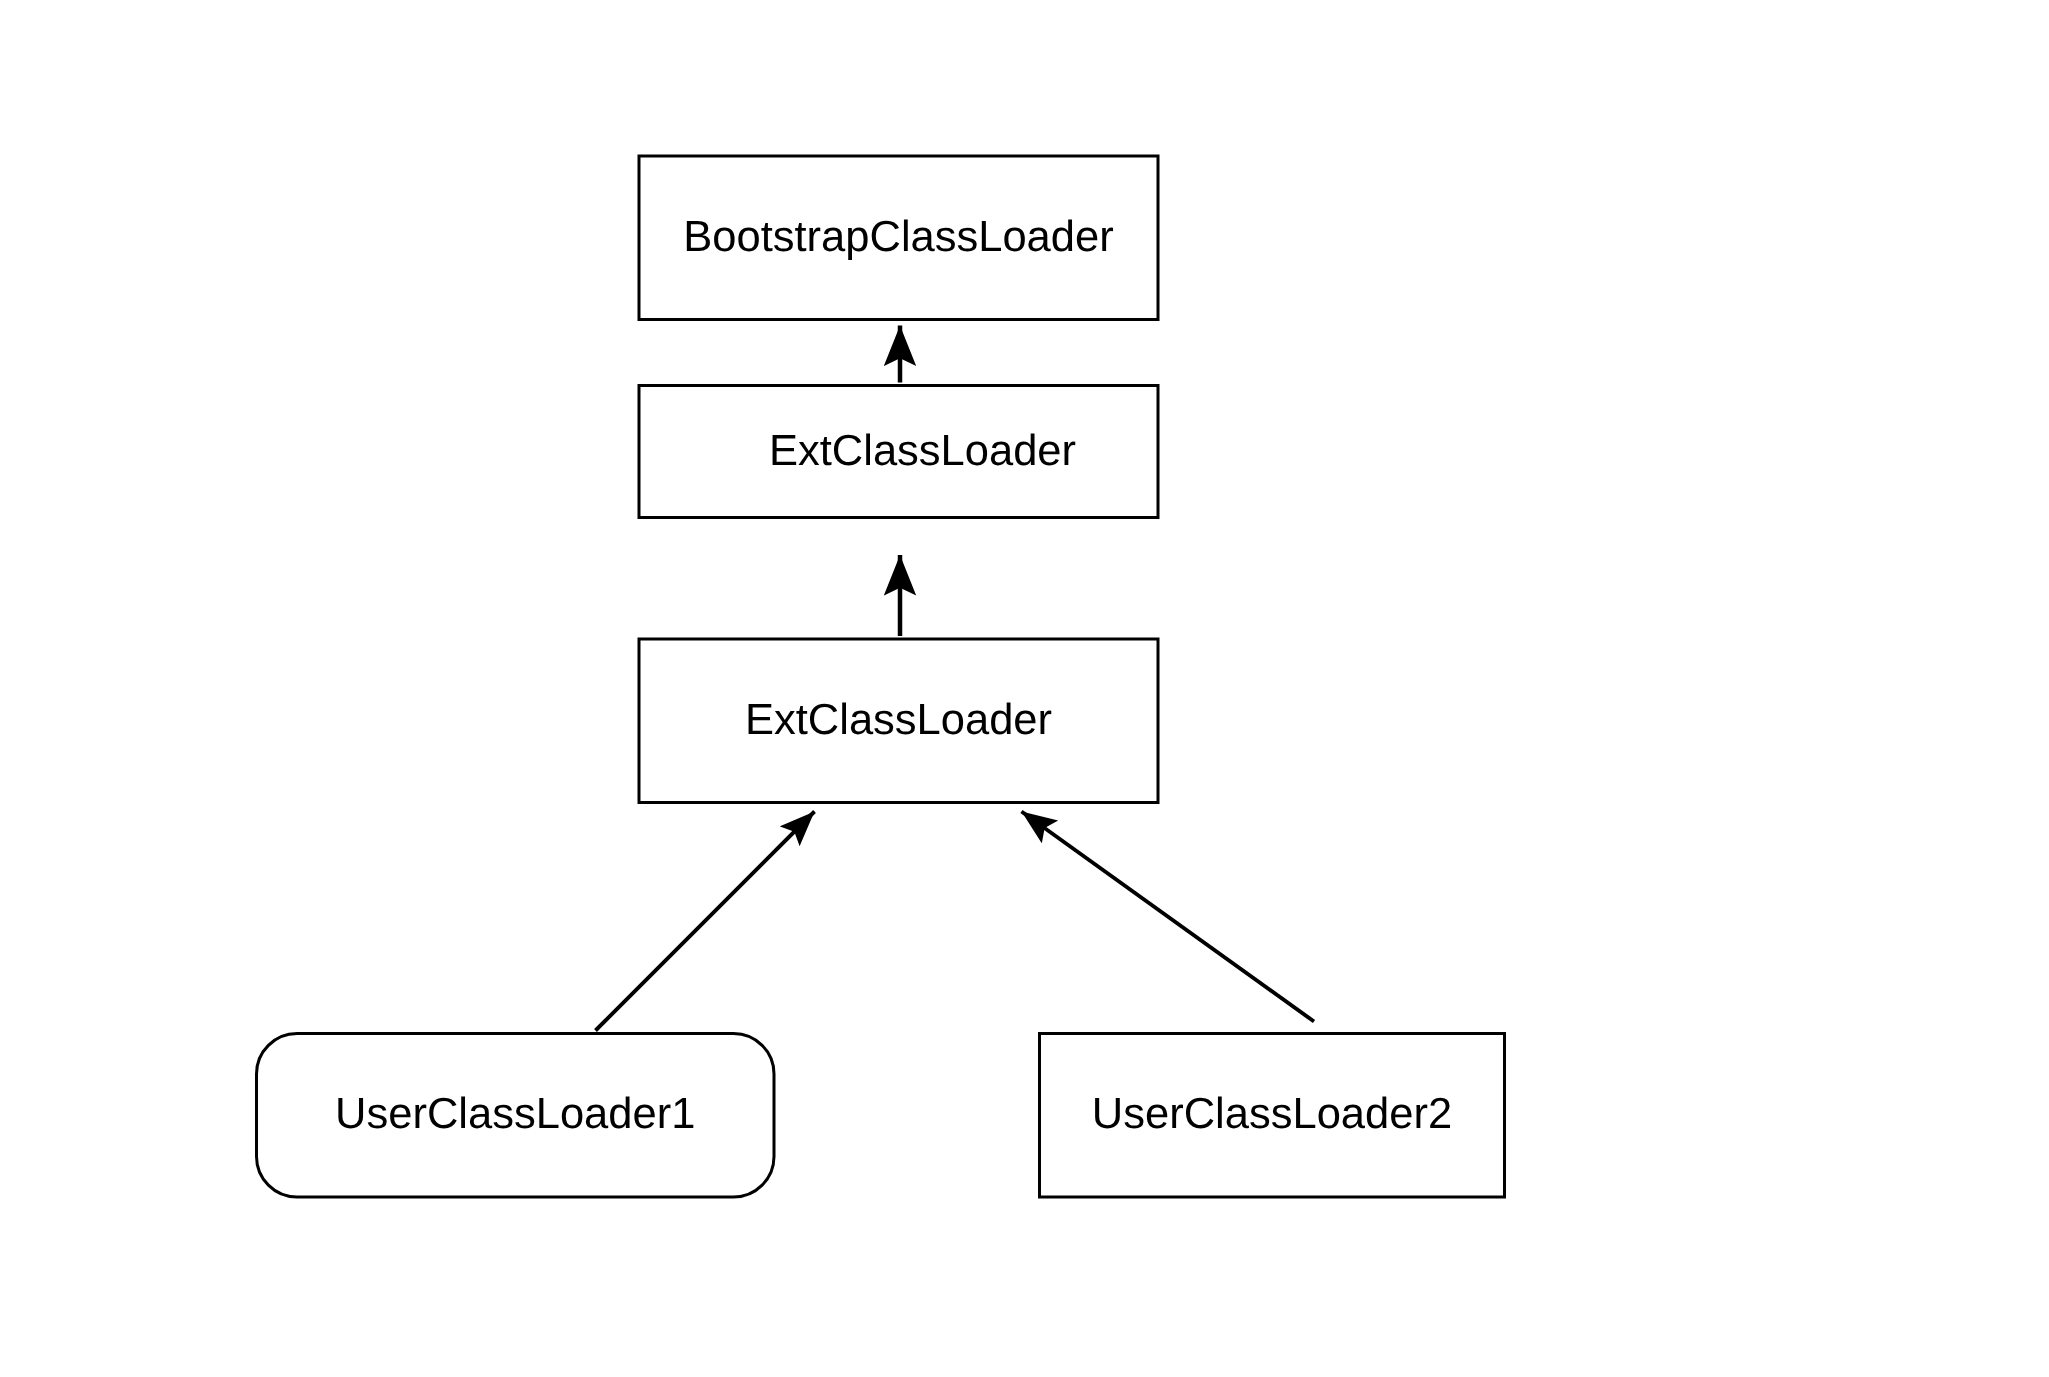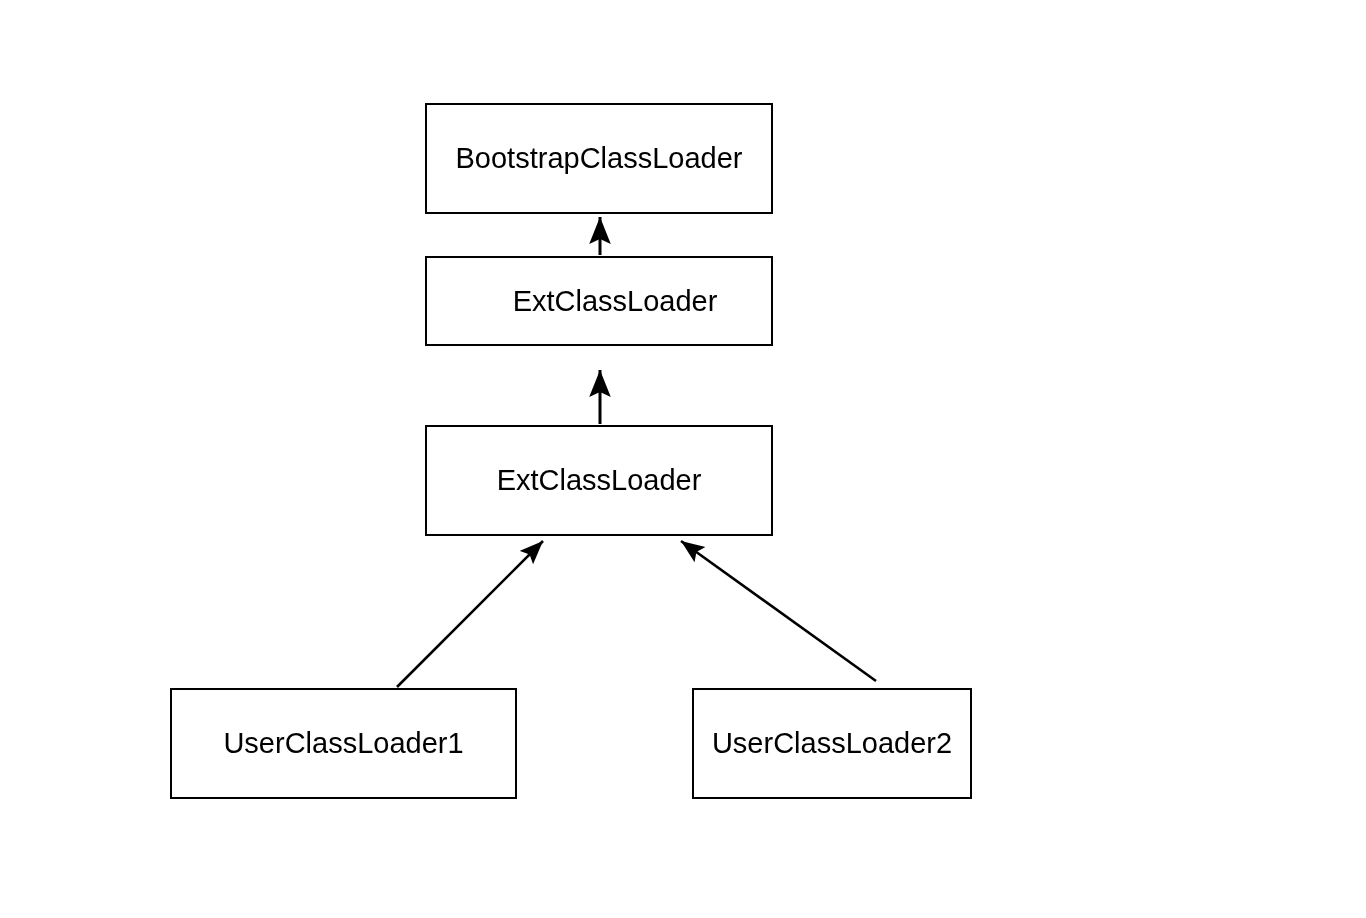--- a/index.html
+++ b/index.html
@@ -42,22 +42,22 @@
     font-size: 29px;
     line-height: 1;
     color: #000000;
     white-space: nowrap;
     letter-spacing: 0px;
   }
   
   #node-bootstrap { left: 425px; top: 79px;  width: 348px; height: 111px; }
   #node-ext       { left: 425px; top: 232px; width: 348px; height: 90px; padding-left: 32px; }
   #node-app       { left: 425px; top: 401px; width: 348px; height: 111px; }
-  #node-user1     { left: 170px; top: 664px; width: 347px; height: 111px; }
-  #node-user2     { left: 692px; top: 664px; width: 280px; height: 111px; }
+  #node-user1     { left: 170px; top: 664px; width: 347px; height: 111px; border-radius: 28px; }
+  #node-user2     { left: 692px; top: 664px; width: 312px; height: 111px; }
 </style>
 </head>
 <body>
 
 <div id="canvas">
 
   <svg id="edges" viewBox="0 0 1366 918" xmlns="http://www.w3.org/2000/svg">
     <defs>
       <marker id="arrowhead" markerWidth="10" markerHeight="10" refX="9" refY="3.6" orient="auto" markerUnits="strokeWidth">
         <path d="M0,0 L9,3.6 L0,7.2 L1.7,3.6 z" fill="#000000"></path>

